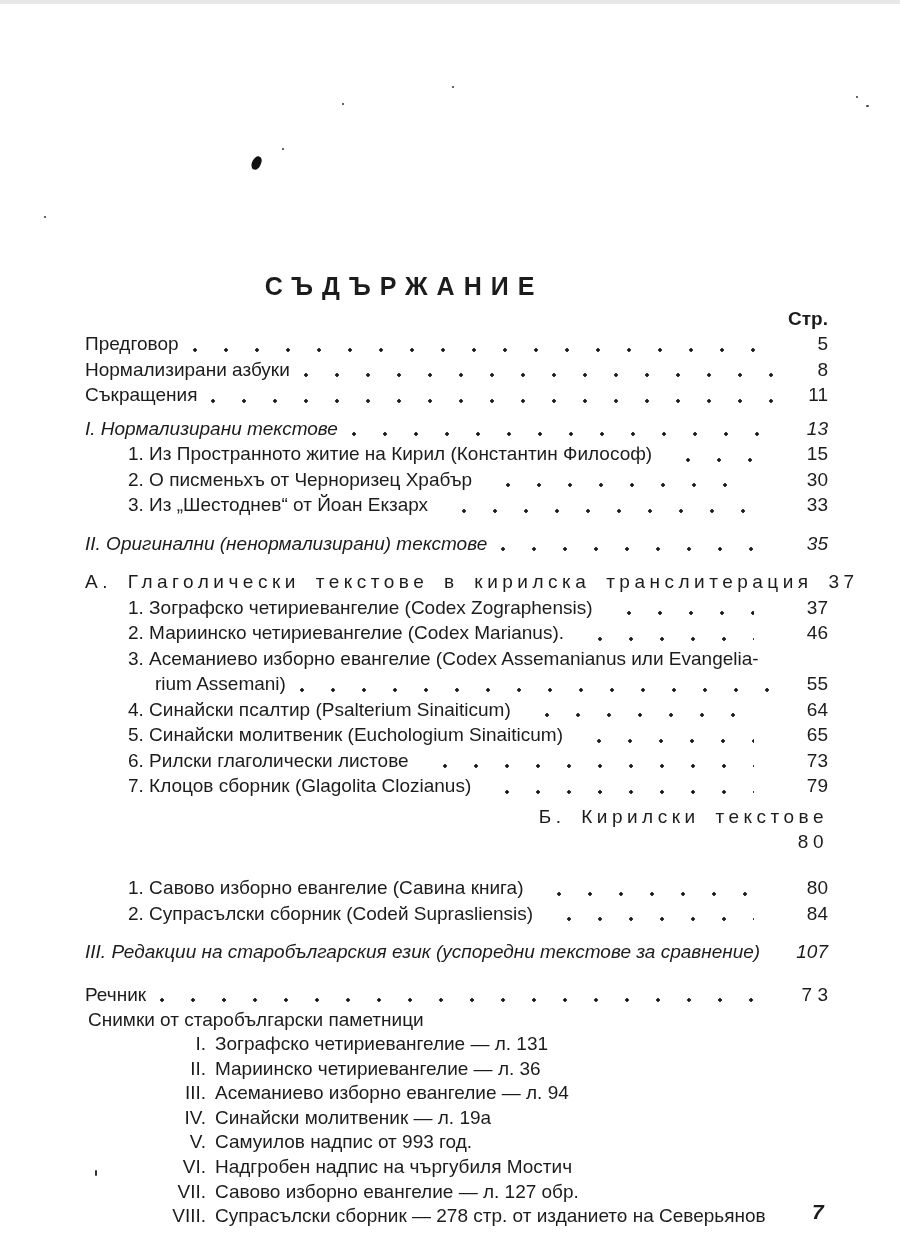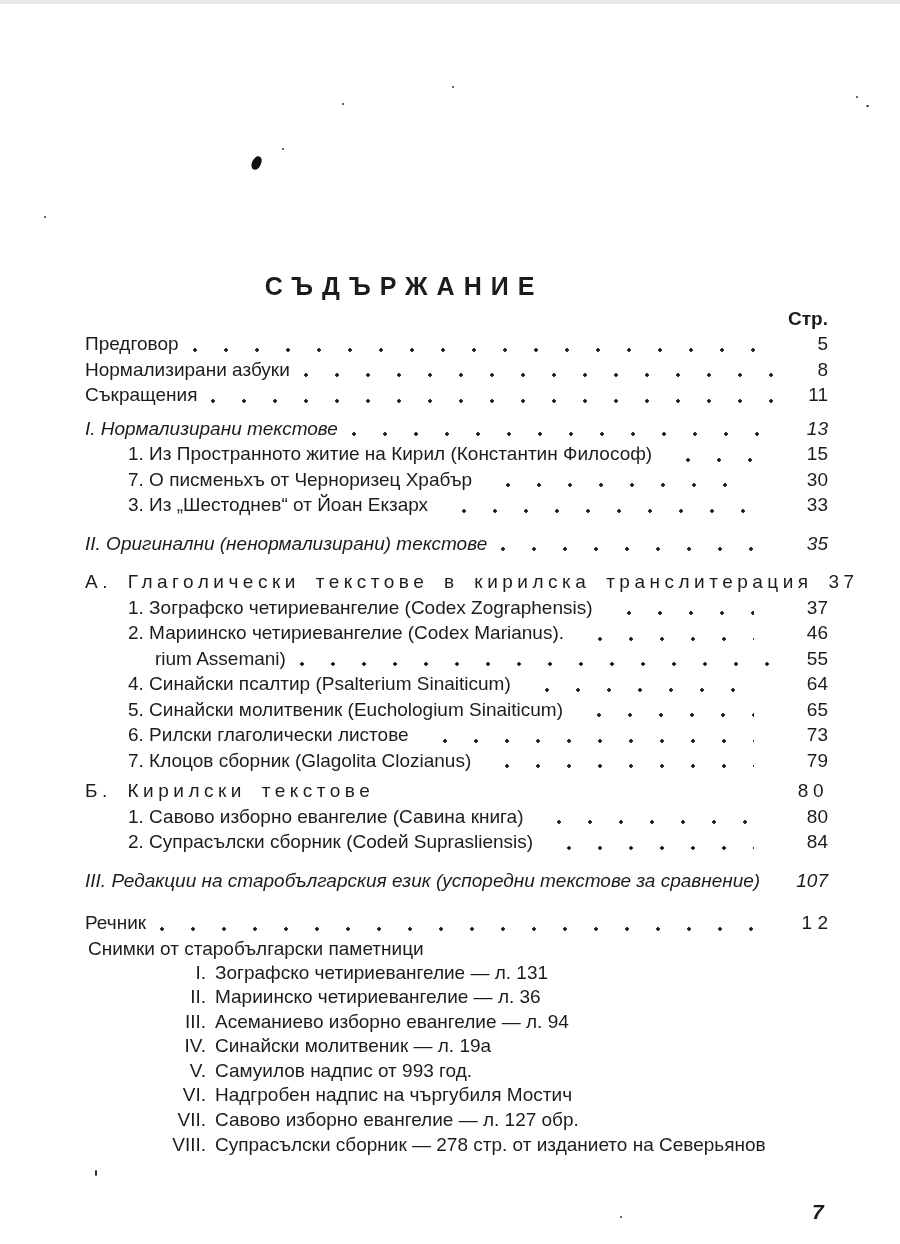--- a/index.html
+++ b/index.html
@@ -44,21 +44,21 @@
   }
   .row .spacer{flex:1 1 auto;}
   .row .pg{flex:0 0 46px;text-align:right;}
   .sub{padding-left:43px;gap:20px;}
   .cont{padding-left:70px;}
   .sec-italic{font-style:italic;}
   .sec-spaced{letter-spacing:4.5px;word-spacing:6px;}
   .gap-sm{margin-top:8px;}
   .gap-md{margin-top:13px;}
   .gap-lg{margin-top:17px;}
-  .gap-xs{margin-top:5px;}
+  .gap-xs{margin-top:5px;flex-direction:column;}
   .plates{margin-top:0;}
   .plates-header{line-height:25px;padding-left:3px;}
   .plate-row{display:flex;line-height:24.6px;white-space:nowrap;}
   .plate-num{flex:0 0 130px;text-align:right;padding-right:9px;box-sizing:border-box;}
   .folio{
     position:absolute;left:812px;top:1196px;
     font-size:21px;font-weight:700;font-style:italic;
   }
   .ink-blot{
     position:absolute;left:252px;top:152px;
@@ -124,21 +124,21 @@
       <span class="pg">13</span>
     </div>
 
     <div class="row sub">
       <span class="lbl">1. Из Пространното житие на Кирил (Константин Философ)</span>
       <span class="leader"></span>
       <span class="pg">15</span>
     </div>
 
     <div class="row sub">
-      <span class="lbl">7. О писменьхъ от Черноризец Храбър</span>
+      <span class="lbl">2. О писменьхъ от Черноризец Храбър</span>
       <span class="leader"></span>
       <span class="pg">30</span>
     </div>
 
     <div class="row sub">
       <span class="lbl">3. Из „Шестоднев“ от Йоан Екзарх</span>
       <span class="leader"></span>
       <span class="pg">33</span>
     </div>
 
@@ -159,20 +159,23 @@
       <span class="leader"></span>
       <span class="pg">37</span>
     </div>
 
     <div class="row sub">
       <span class="lbl">2. Мариинско четириевангелие (Codex Marianus).</span>
       <span class="leader"></span>
       <span class="pg">46</span>
     </div>
 
+    <div class="row sub">
+      <span class="lbl">3. Асеманиево изборно евангелие (Codex Assemanianus или Evangelia-</span>
+    </div>
 
     <div class="row cont">
       <span class="lbl">rium Assemani)</span>
       <span class="leader"></span>
       <span class="pg">55</span>
     </div>
 
     <div class="row sub">
       <span class="lbl">4. Синайски псалтир (Psalterium Sinaiticum)</span>
       <span class="leader"></span>
@@ -217,21 +220,21 @@
 
     <div class="row sec-italic gap-md">
       <span class="lbl">III. Редакции на старобългарския език (успоредни текстове за сравнение)</span>
       <span class="spacer"></span>
       <span class="pg">107</span>
     </div>
 
     <div class="row gap-lg">
       <span class="lbl">Речник</span>
       <span class="leader"></span>
-      <span class="pg">1 2</span>
+      <span class="pg">7 3</span>
     </div>
 
   </div>
 
   <div class="plates">
     <div class="plates-header">Снимки от старобългарски паметници</div>
 
     <div class="plate-row">
       <span class="plate-num">I.</span>
       <span class="plate-text">Зографско четириевангелие — л. 131</span>

